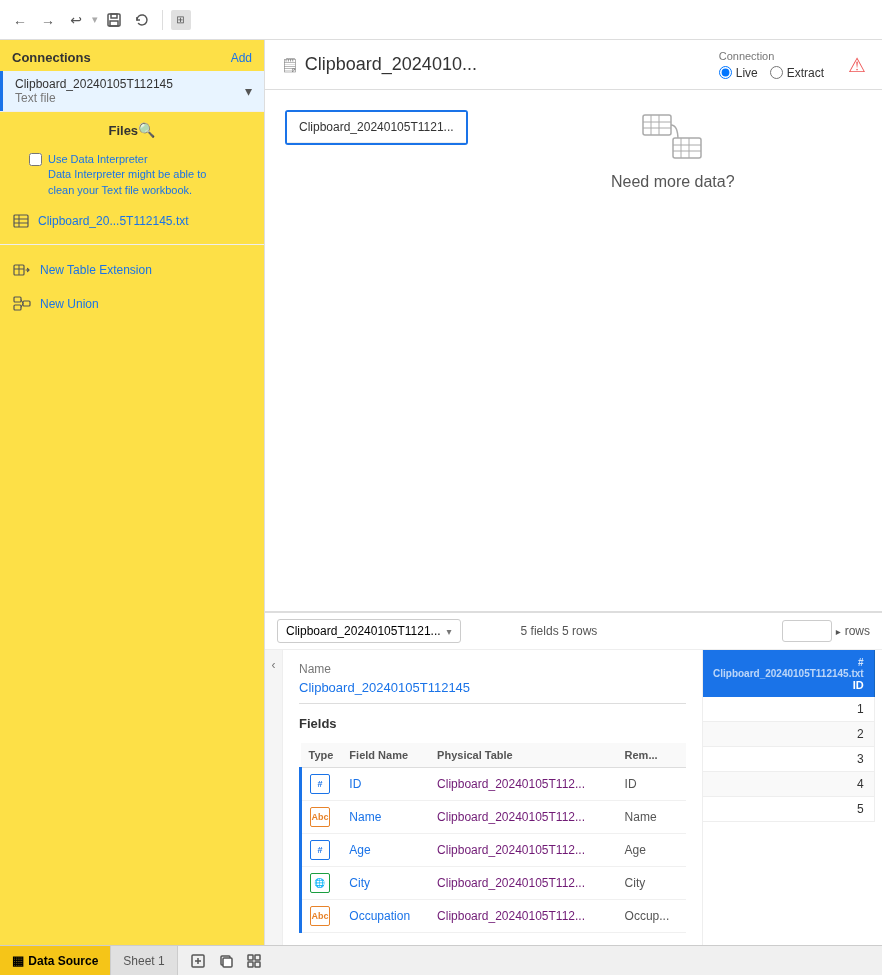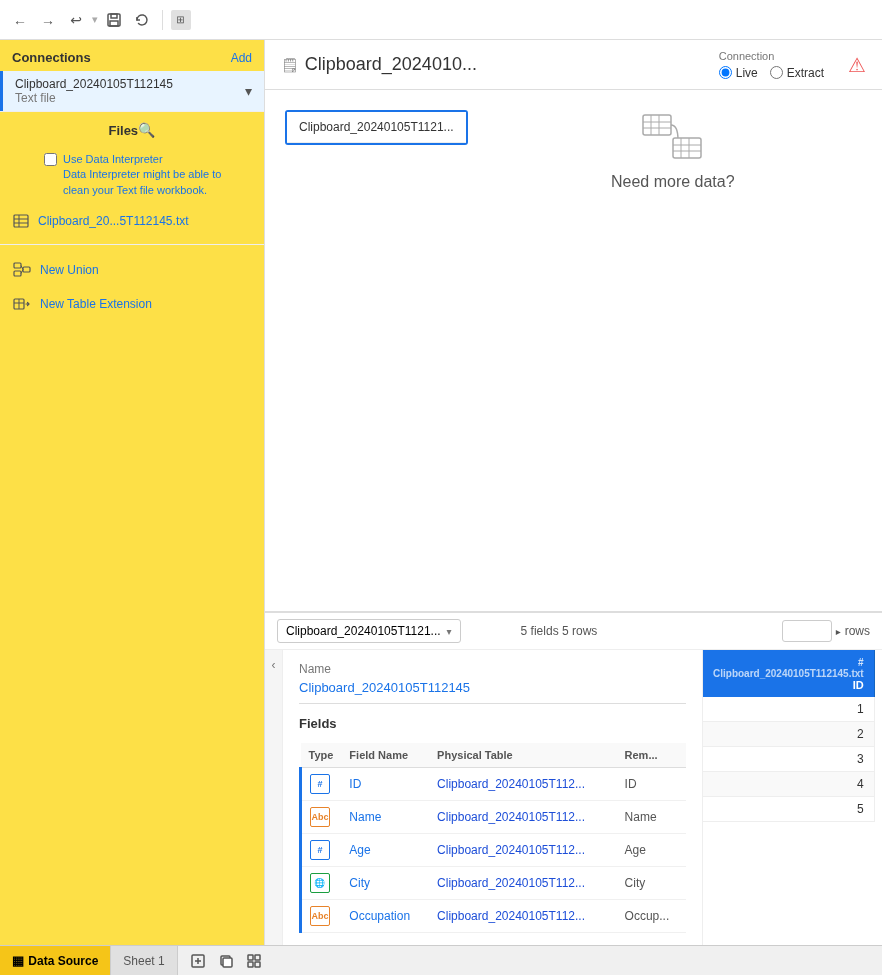--- a/index.html
+++ b/index.html
@@ -23,21 +23,21 @@
     .sidebar-add-link { color: #1a73e8; font-size: 12px; cursor: pointer; }
 
     .connection-item { display: flex; align-items: center; padding: 6px 12px; background: #e8f4ff; border-left: 3px solid #1a73e8; cursor: pointer; }
     .connection-item-info { flex: 1; }
     .connection-name { font-size: 12px; font-weight: 500; color: #333; }
     .connection-type { font-size: 12px; color: #777; }
     .connection-dropdown { font-size: 14px; color: #555; }
 
     .sidebar-files-header { display: flex; align-items: center; justify-content: center; padding: 10px 12px 6px; border-top: 1px solid #eee; }
 
-    .data-interpreter { display: flex; align-items: flex-end; padding: 8px 16px; gap: 6px; margin-left: 28px; }
+    .data-interpreter { display: flex; align-items: flex-end; padding: 8px 29px; gap: 6px; }
     .data-interpreter label { display: flex; align-items: flex-start; gap: 6px; cursor: pointer; }
     .data-interpreter input[type="checkbox"] { margin-top: 1px; flex-shrink: 0; }
     .data-interpreter-text { font-size: 11px; color: #555; line-height: 1.4; }
     .data-interpreter-text span { font-size: 11px; color: #1a73e8; cursor: pointer; }
 
     .file-item { display: flex; align-items: center; padding: 6px 12px; gap: 8px; cursor: pointer; }
     .file-icon { width: 18px; height: 18px; display: flex; align-items: center; justify-content: center; color: #555; }
     .file-name { font-size: 12px; color: #1a73e8; }
 
     .sidebar-divider { height: 1px; background: #eee; margin: 8px 0; }
@@ -91,21 +91,21 @@
     .fields-section-title { font-size: 13px; font-weight: 600; color: #333; margin-bottom: 12px; }
 
     .fields-table { width: 100%; border-collapse: collapse; }
     .fields-table th { text-align: left; font-size: 11px; font-weight: 600; color: #555; padding: 6px 8px; border-bottom: 1px solid #ddd; background: #f9f9f9; }
     .fields-table td { padding: 6px 8px; font-size: 12px; border-bottom: 1px solid #f0f0f0; vertical-align: middle; }
     .field-type-icon { width: 20px; height: 20px; display: flex; align-items: center; justify-content: center; border: 1px solid #ccc; border-radius: 2px; font-size: 9px; font-weight: bold; }
     .field-type-number { color: #1a73e8; border-color: #1a73e8; }
     .field-type-string { color: #e8832a; border-color: #e8832a; }
     .field-type-geo { color: #1a9e3f; border-color: #1a9e3f; }
     .field-name { color: #1a73e8; }
-    .field-table { color: #1d4ed8; }
+    .field-table { color: #701a75; }
     .field-remap { color: #555; }
     .type-col { width: 36px; }
     .left-border-blue { border-left: 3px solid #1a73e8; }
 
     
     .data-grid { flex: 1; overflow: auto; }
     .data-grid-table { border-collapse: collapse; min-width: 160px; }
     .data-grid-table th { background: #1a73e8; color: #fff; font-size: 11px; padding: 6px 10px; text-align: right; white-space: nowrap; border-right: 1px solid #1565c0; position: sticky; top: 0; }
     .data-grid-table th .col-icon { font-size: 10px; opacity: 0.8; }
     .data-grid-table th .col-name { font-size: 10px; opacity: 0.7; display: block; }
@@ -188,40 +188,40 @@
           </svg>
         </div>
         <span class="file-name">Clipboard_20...5T112145.txt</span>
       </div>
 
       <div class="sidebar-divider"></div>
 
       <div class="action-item">
         <div class="action-icon">
           <svg width="18" height="16" viewBox="0 0 18 16">
+            <rect x="1" y="3" width="10" height="10" rx="1" stroke="#555" stroke-width="1.2" fill="none"></rect>
+            <line x1="1" y1="7" x2="11" y2="7" stroke="#555" stroke-width="1"></line>
+            <line x1="6" y1="3" x2="6" y2="13" stroke="#555" stroke-width="1"></line>
+            <path d="M13 8 L16 8 M14.5 6.5 L16 8 L14.5 9.5" stroke="#555" stroke-width="1.2" fill="none" stroke-linecap="round"></path>
+          </svg>
+        </div>
+        <span class="action-label">New Table Extension</span>
+      </div>
+
+      <div class="action-item">
+        <div class="action-icon">
+          <svg width="18" height="16" viewBox="0 0 18 16">
             <rect x="1" y="1" width="7" height="5" rx="1" stroke="#555" stroke-width="1.2" fill="none"></rect>
             <rect x="1" y="9" width="7" height="5" rx="1" stroke="#555" stroke-width="1.2" fill="none"></rect>
             <rect x="10" y="5" width="7" height="5" rx="1" stroke="#555" stroke-width="1.2" fill="none"></rect>
             <line x1="8" y1="3.5" x2="10" y2="7.5" stroke="#555" stroke-width="1"></line>
             <line x1="8" y1="11.5" x2="10" y2="7.5" stroke="#555" stroke-width="1"></line>
           </svg>
         </div>
         <span class="action-label">New Union</span>
-      </div>
-
-      <div class="action-item">
-        <div class="action-icon">
-          <svg width="18" height="16" viewBox="0 0 18 16">
-            <rect x="1" y="3" width="10" height="10" rx="1" stroke="#555" stroke-width="1.2" fill="none"></rect>
-            <line x1="1" y1="7" x2="11" y2="7" stroke="#555" stroke-width="1"></line>
-            <line x1="6" y1="3" x2="6" y2="13" stroke="#555" stroke-width="1"></line>
-            <path d="M13 8 L16 8 M14.5 6.5 L16 8 L14.5 9.5" stroke="#555" stroke-width="1.2" fill="none" stroke-linecap="round"></path>
-          </svg>
-        </div>
-        <span class="action-label">New Table Extension</span>
       </div>
 
     </div>
 
     <div class="content-area">
 
       <div class="content-header">
         <div class="content-title">
           <span class="content-title-icon">🗒</span>
           <span style="font-size:18px;">Clipboard_2024010...</span>

